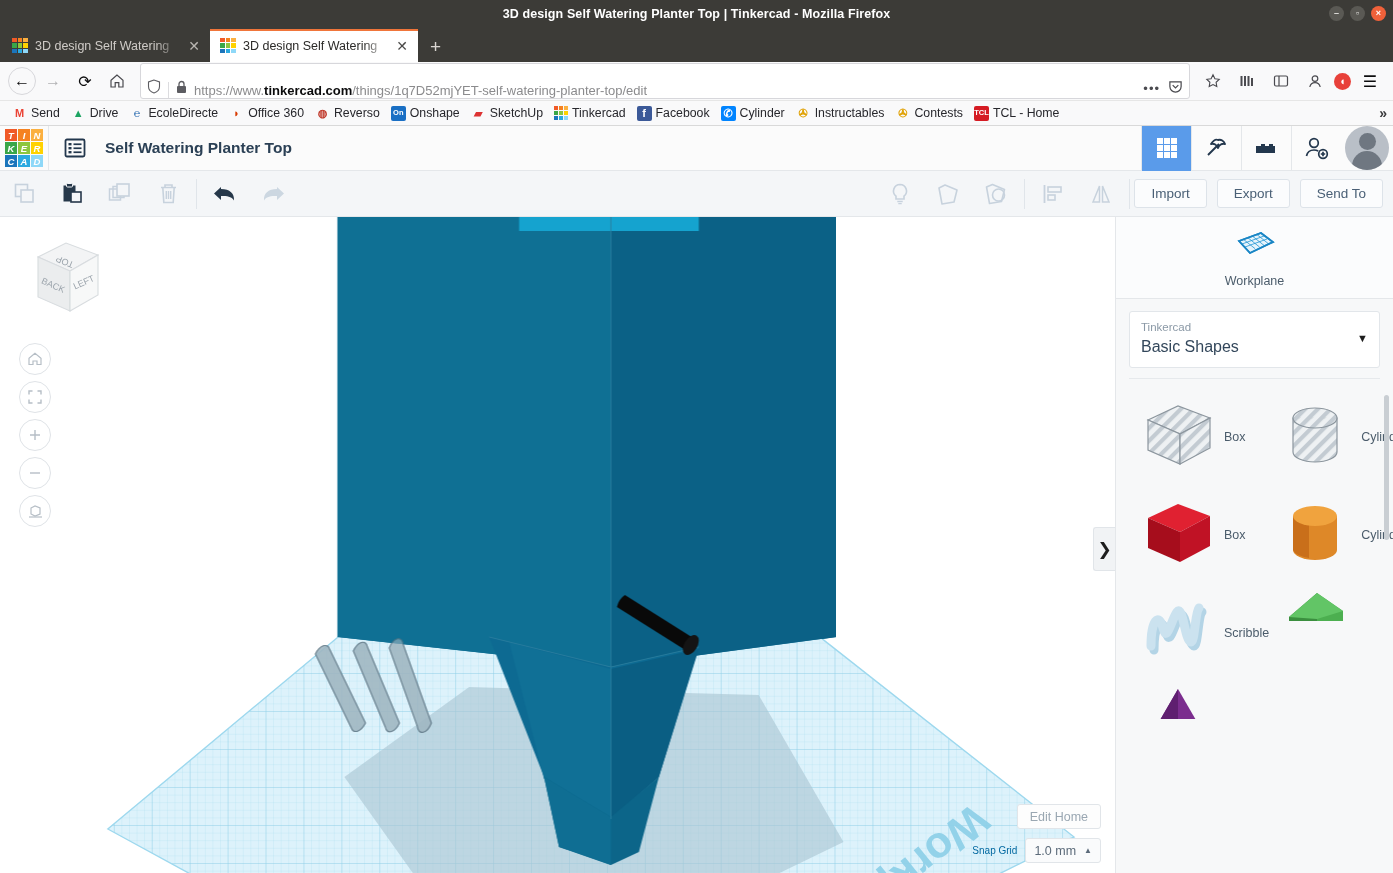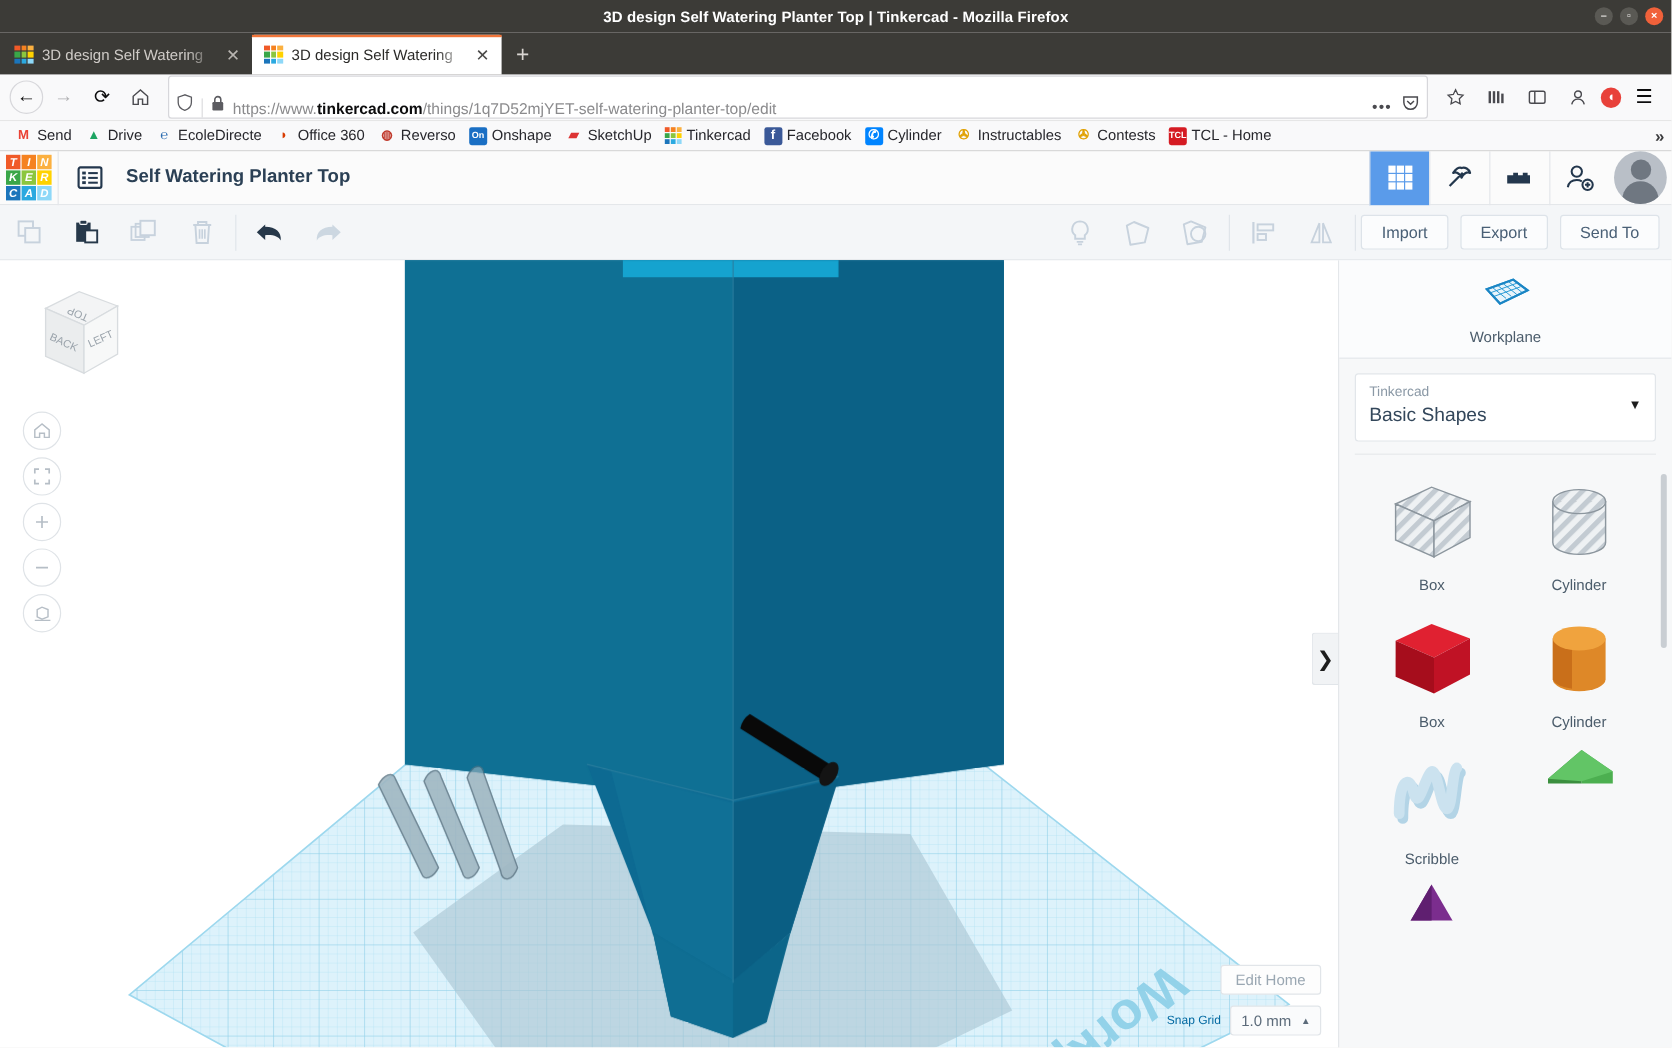--- a/index.html
+++ b/index.html
@@ -178,21 +178,21 @@
     position: relative; }
   .rp-dd .labels { flex: 1; }
   .rp-dd .small { font-size: 11.5px; color: #8b99a6; line-height: 1.5; }
   .rp-dd .big { font-size: 16px; color: #33475b; line-height: 1.35; }
   .rp-dd .caret { color: #1d1d1d; font-size: 11px; }
   .rp-divider { height: 1px; background: #e6e9ec; margin: 0 13px; }
   .shapes { flex: 1; overflow: hidden; position: relative;
     padding: 14px 16px 0; }
   .shapegrid { display: grid; grid-template-columns: 1fr 1fr;
     row-gap: 12px; }
-  .shapecell { display: flex; flex-direction: column; align-items: center; }
+  .shapecell { display: flex; flex-direction: row; align-items: center; }
   .shapecell .thumb { width: 92px; height: 86px; display: flex;
     align-items: center; justify-content: center; }
   .shapecell .cap { font-size: 12.5px; color: #4b5c6b; margin-top: 2px; }
   .rp-scrollbar { position: absolute; right: 4px; top: 16px; width: 5px;
     height: 145px; border-radius: 3px; background: #c9ced3; }
 </style>
 </head>
 <body>
 
 <div class="app">

